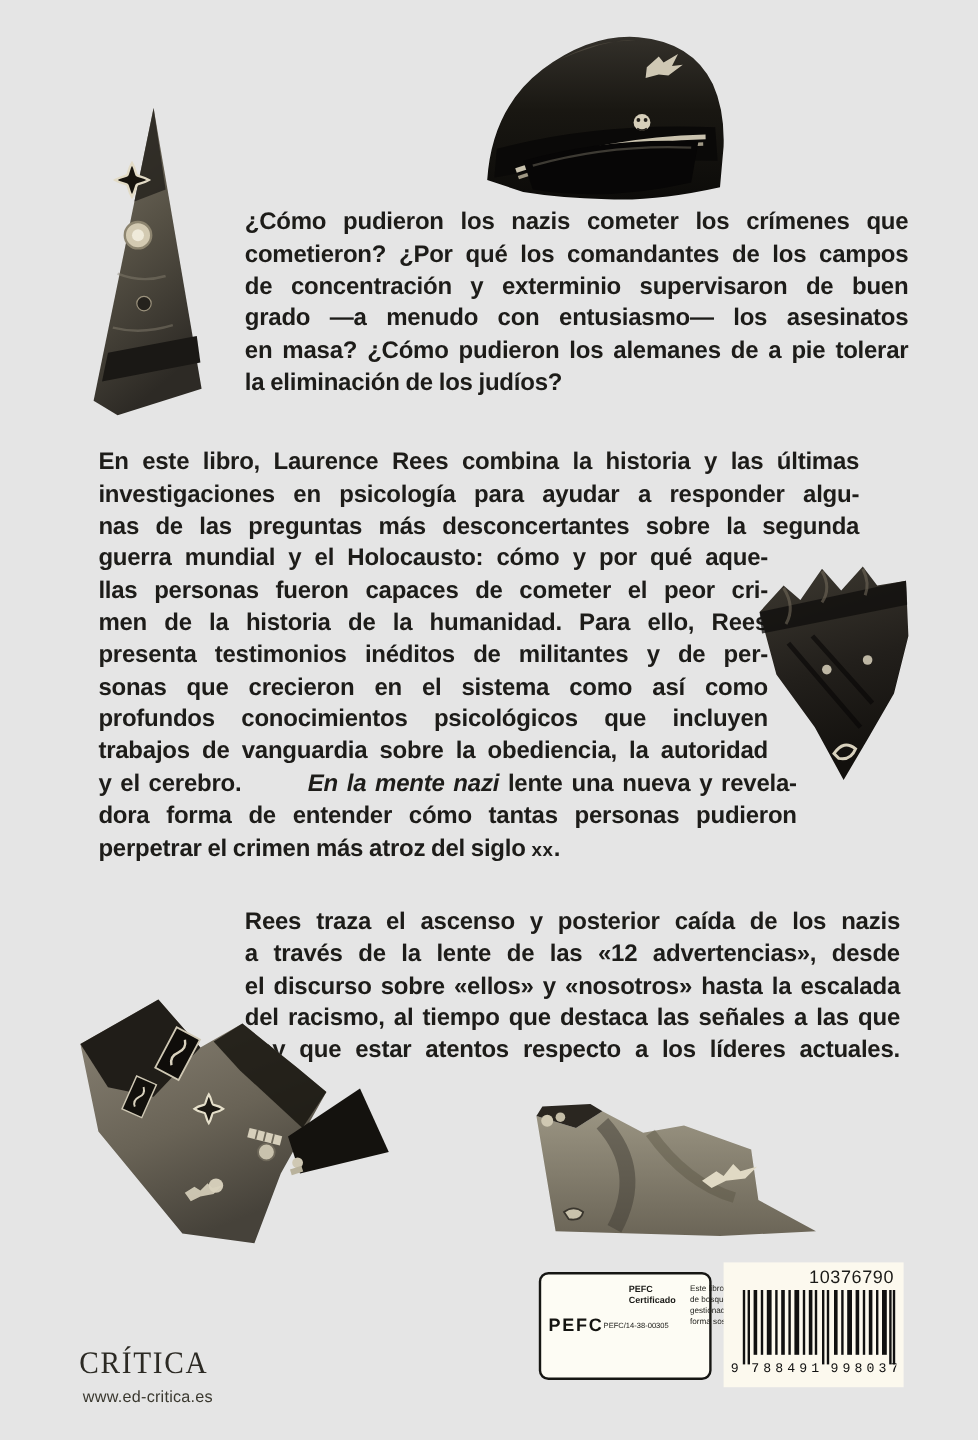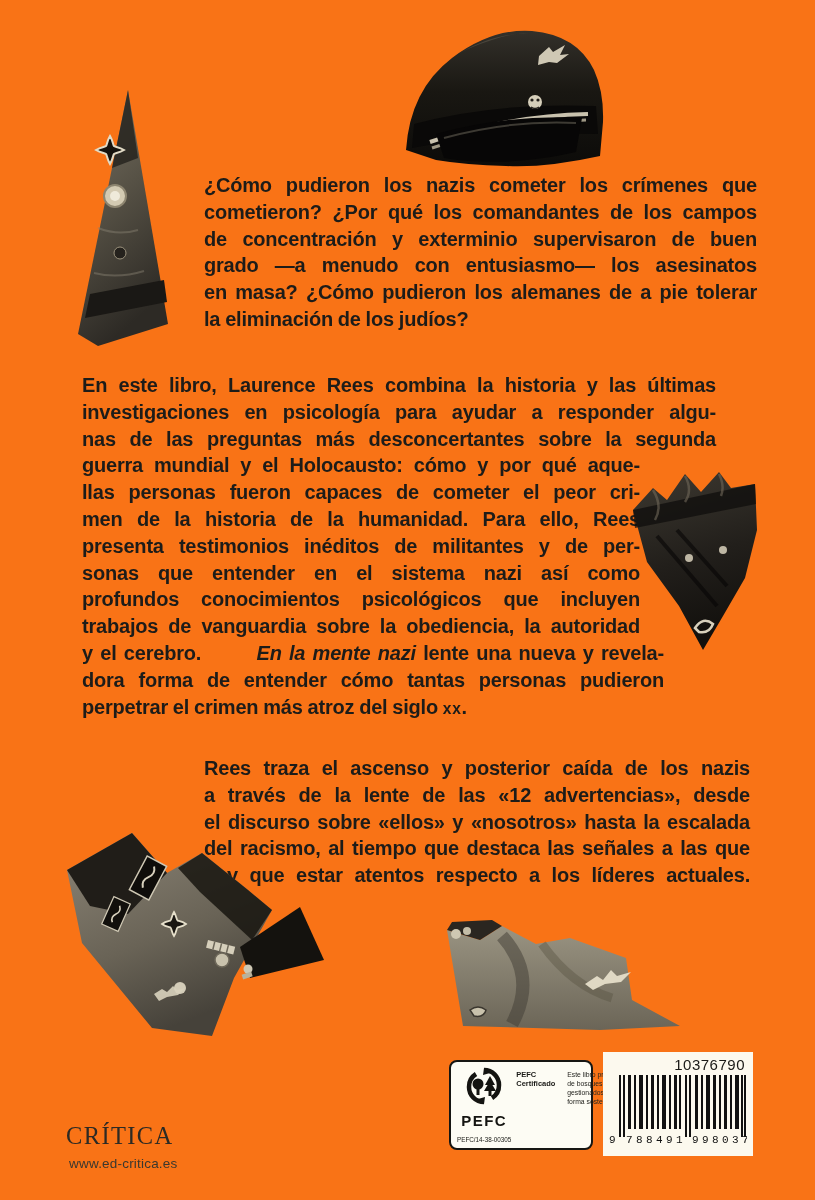--- a/index.html
+++ b/index.html
@@ -1,19 +1,19 @@
 <!DOCTYPE html>
 <html><head>
 <meta charset="utf-8">
 <style>
   html,body{margin:0;padding:0;}
   .cover{
     position:relative;
     width:815px;height:1200px;
-    background:#f97316;
+    background:#e5e5e5;
     overflow:hidden;
     font-family:"Liberation Sans",sans-serif;
     color:#1d1c19;
   }
   
   .para{
     position:absolute;
     font-weight:700;
     font-size:20px;
     line-height:26.8px;
@@ -44,21 +44,21 @@
     font-size:26px;letter-spacing:1.5px;color:#2c2a24;
     transform:scaleX(.94);transform-origin:left;
   }
   .pub-site{font-size:13.5px;color:#3a382f;margin-top:5px;letter-spacing:.2px;text-align:center;}
   
   .pefc-box{
     position:absolute;left:449px;top:1060px;width:144px;height:90px;
     background:#fdfcf4;border:2px solid #161613;border-radius:8px;
     box-sizing:border-box;display:flex;gap:5px;padding:5px 6px;
   }
-  .pefc-left{width:62px;display:flex;flex-direction:column;align-items:center;justify-content:space-between;}
+  .pefc-left{width:62px;display:flex;flex-direction:row;align-items:center;justify-content:space-between;}
   .pefc-acronym{font-weight:700;font-size:15px;letter-spacing:1.5px;color:#141411;line-height:14px;}
   .pefc-code{font-size:6.3px;color:#20201c;white-space:nowrap;}
   .pefc-right{flex:1;display:flex;flex-direction:row;justify-content:space-between;padding-top:3px;padding-bottom:2px;}
   .pefc-title{font-size:7.5px;font-weight:700;color:#191916;}
   .pefc-desc{font-size:6.8px;line-height:9px;color:#24241f;width:70px;}
   .pefc-site{font-size:6.8px;color:#24241f;}
   
   .barcode-panel{
     position:absolute;left:603px;top:1052px;width:150px;height:104px;
     background:#fcf9ee;padding:4px 6px 0 6px;box-sizing:border-box;
@@ -128,21 +128,21 @@
   </div>
 
   <div class="para" id="para-main">
     <div class="line">En este libro, Laurence Rees combina la historia y las últimas</div>
     <div class="line">investigaciones en psicología para ayudar a responder algu-</div>
     <div class="line">nas de las preguntas más desconcertantes sobre la segunda</div>
     <div class="line wrap">guerra mundial y el Holocausto: cómo y por qué aque-</div>
     <div class="line wrap">llas personas fueron capaces de cometer el peor cri-</div>
     <div class="line wrap">men de la historia de la humanidad. Para ello, Rees</div>
     <div class="line wrap">presenta testimonios inéditos de militantes y de per-</div>
-    <div class="line wrap">sonas que entender en el sistema nazi así como</div>
+    <div class="line wrap">sonas que crecieron en el sistema como así como</div>
     <div class="line wrap">profundos conocimientos psicológicos que incluyen</div>
     <div class="line wrap">trabajos de vanguardia sobre la obediencia, la autoridad</div>
     <div class="line wrap2"><span>y el cerebro. </span><span class="it">En la mente nazi</span><span> lente una nueva y revela-</span></div>
     <div class="line wrap2">dora forma de entender cómo tantas personas pudieron</div>
     <div class="line natural"><span>perpetrar el crimen más atroz del siglo </span><span class="sc">xx</span><span>.</span></div>
   </div>
 
   <div class="photo" id="photo-right">
     <svg width="136" height="186" viewBox="0 0 136 186">
       <defs>

